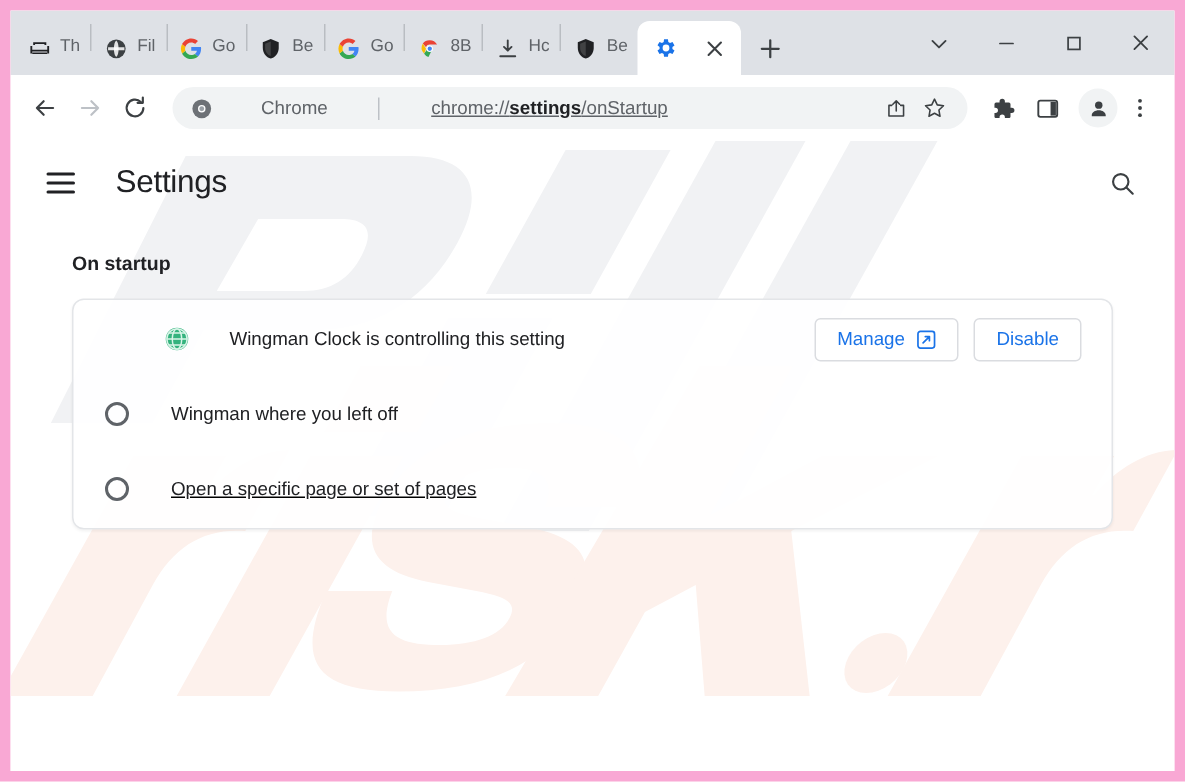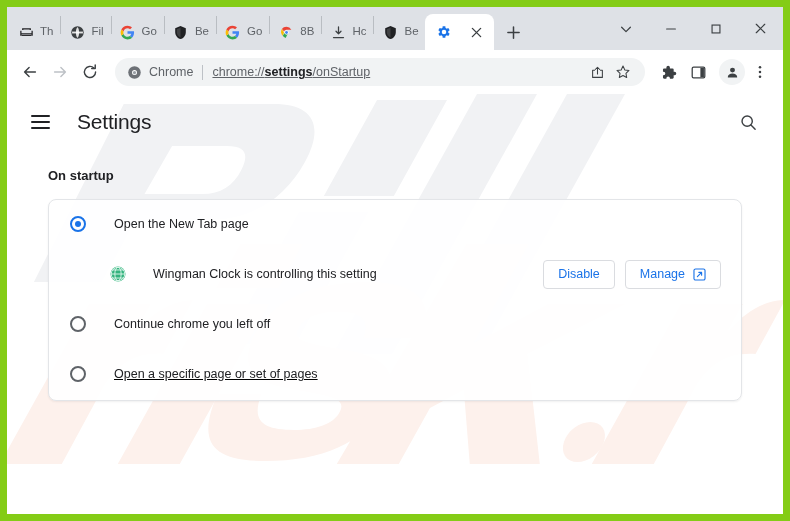--- a/index.html
+++ b/index.html
@@ -13,21 +13,21 @@
     overflow: hidden;
     font-family: "Liberation Sans", sans-serif;
     -webkit-font-smoothing: antialiased;
   }
 
   
   #window-frame {
     position: absolute;
     left: 0; top: 0;
     width: 790px; height: 521px;
-    background: #84cc16;
+    background: #f9a8d4;
     box-sizing: border-box;
   }
   #window-inner {
     position: absolute;
     left: 7px; top: 7px;
     width: 776px; height: 507px;
     background: #ffffff;
     overflow: hidden;
   }
 
@@ -135,20 +135,21 @@
     flex: 1 1 auto;
     height: 28px;
     background: #f1f3f4;
     border-radius: 14px;
     display: flex;
     align-items: center;
     margin: 0 8px 0 10px;
     padding: 0 10px 0 12px;
     box-sizing: border-box;
     min-width: 0;
+    gap: 25px;
   }
   #omnibox-chrome-label {
     font-size: 12.5px;
     color: #5f6368;
     margin-left: 7px;
     white-space: nowrap;
   }
   #omnibox-divider {
     width: 1px; height: 15px;
     background: #bdc1c6;
@@ -566,54 +567,50 @@
               <circle cx="8.6" cy="8.6" r="5.4" fill="none" stroke="#3c4043" stroke-width="1.5"></circle>
               <path stroke="#3c4043" stroke-width="1.5" stroke-linecap="round" d="m12.6 12.6 4.4 4.4"></path>
             </svg>
       </div>
     </div>
 
     <div id="section-label">On startup</div>
 
     <div id="startup-card">
 
-      <div class="radio-row">
-        <span class="radio checked"></span>
-        <span class="radio-label">Open the New Tab page</span>
-      </div>
 
       <div id="ext-row">
         <span id="ext-icon">
           <svg width="18" height="18" viewBox="0 0 24 24">
             <circle cx="12" cy="12" r="10" fill="#34b37e"></circle>
             <g fill="none" stroke="#d9f5e8" stroke-width="1.3">
               <circle cx="12" cy="12" r="9"></circle>
               <ellipse cx="12" cy="12" rx="4.2" ry="9"></ellipse>
               <path d="M3 12h18M4.6 6.6h14.8M4.6 17.4h14.8"></path>
             </g>
           </svg>
         </span>
         <span id="ext-text">Wingman Clock is controlling this setting</span>
         <button class="pill-btn">
-          <span>Disable</span>
-        </button>
-        <button class="pill-btn">
           <span>Manage</span>
           <span class="ext-link-icon">
             <svg width="13" height="13" viewBox="0 0 16 16">
                   <rect x="1.2" y="1.2" width="13.6" height="13.6" rx="2" fill="none" stroke="#1a73e8" stroke-width="1.4"></rect>
                   <path fill="none" stroke="#1a73e8" stroke-width="1.4" stroke-linecap="round" stroke-linejoin="round" d="M5.4 10.6 10.6 5.4m0 0H7.2m3.4 0v3.4"></path>
                 </svg>
           </span>
         </button>
+        <button class="pill-btn">
+          <span>Disable</span>
+        </button>
       </div>
 
       <div class="radio-row">
         <span class="radio"></span>
-        <span class="radio-label">Continue chrome you left off</span>
+        <span class="radio-label">Wingman where you left off</span>
       </div>
 
       <div class="radio-row" style="height:52px;text-decoration:underline;">
         <span class="radio"></span>
         <span class="radio-label">Open a specific page or set of pages</span>
       </div>
 
     </div>
   </div>
 

